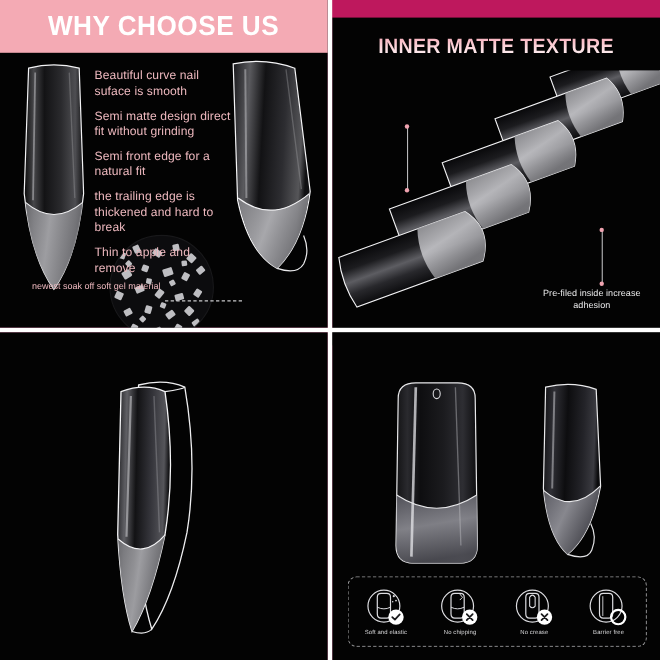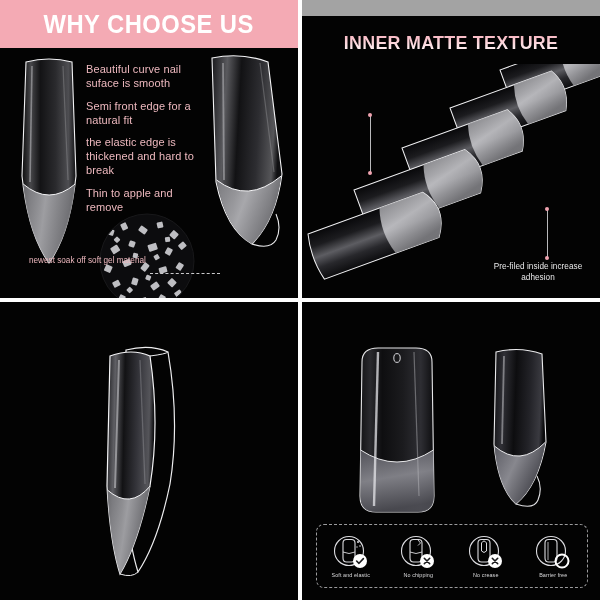--- a/index.html
+++ b/index.html
@@ -8,21 +8,21 @@
     padding: 0;
     background: #000;
   }
   body {
     font-family: "Liberation Sans", sans-serif;
   }
   #poster {
     position: relative;
     width: 600px;
     height: 600px;
-    background: #a3a3a3;
+    background: #be185d;
     overflow: hidden;
   }
 
   
   .quad {
     position: absolute;
     width: 298px;
     height: 298px;
     background: #030303;
     overflow: hidden;
@@ -259,22 +259,23 @@
         <rect x="47" y="62" width="5" height="5" rx="1" transform="rotate(22 49 64)"></rect>
         <rect x="28" y="75" width="5" height="5" rx="1" transform="rotate(-44 30 77)"></rect>
       </g>
       <circle cx="48" cy="48" r="47" fill="none" stroke="#18181a" stroke-width="1"></circle>
     </svg>
 
     <div class="dash-h" style="left:150px; top:273px; width:70px;"></div>
 
     <div class="feat-list">
       <div class="feat">Beautiful curve nail suface is smooth</div>
+      <div class="feat">Semi matte design direct fit without grinding</div>
       <div class="feat">Semi front edge for a natural fit</div>
-      <div class="feat">the elastic edge is thickened and hard to break</div>
+      <div class="feat">the trailing edge is thickened and hard to break</div>
       <div class="feat">Thin to apple and remove</div>
     </div>
 
     <div class="caption-soak">newest soak off soft gel material</div>
   </div>
 
   <div class="quad q-tr">
 
     <div class="title title-tr">INNER MATTE TEXTURE</div>
 

